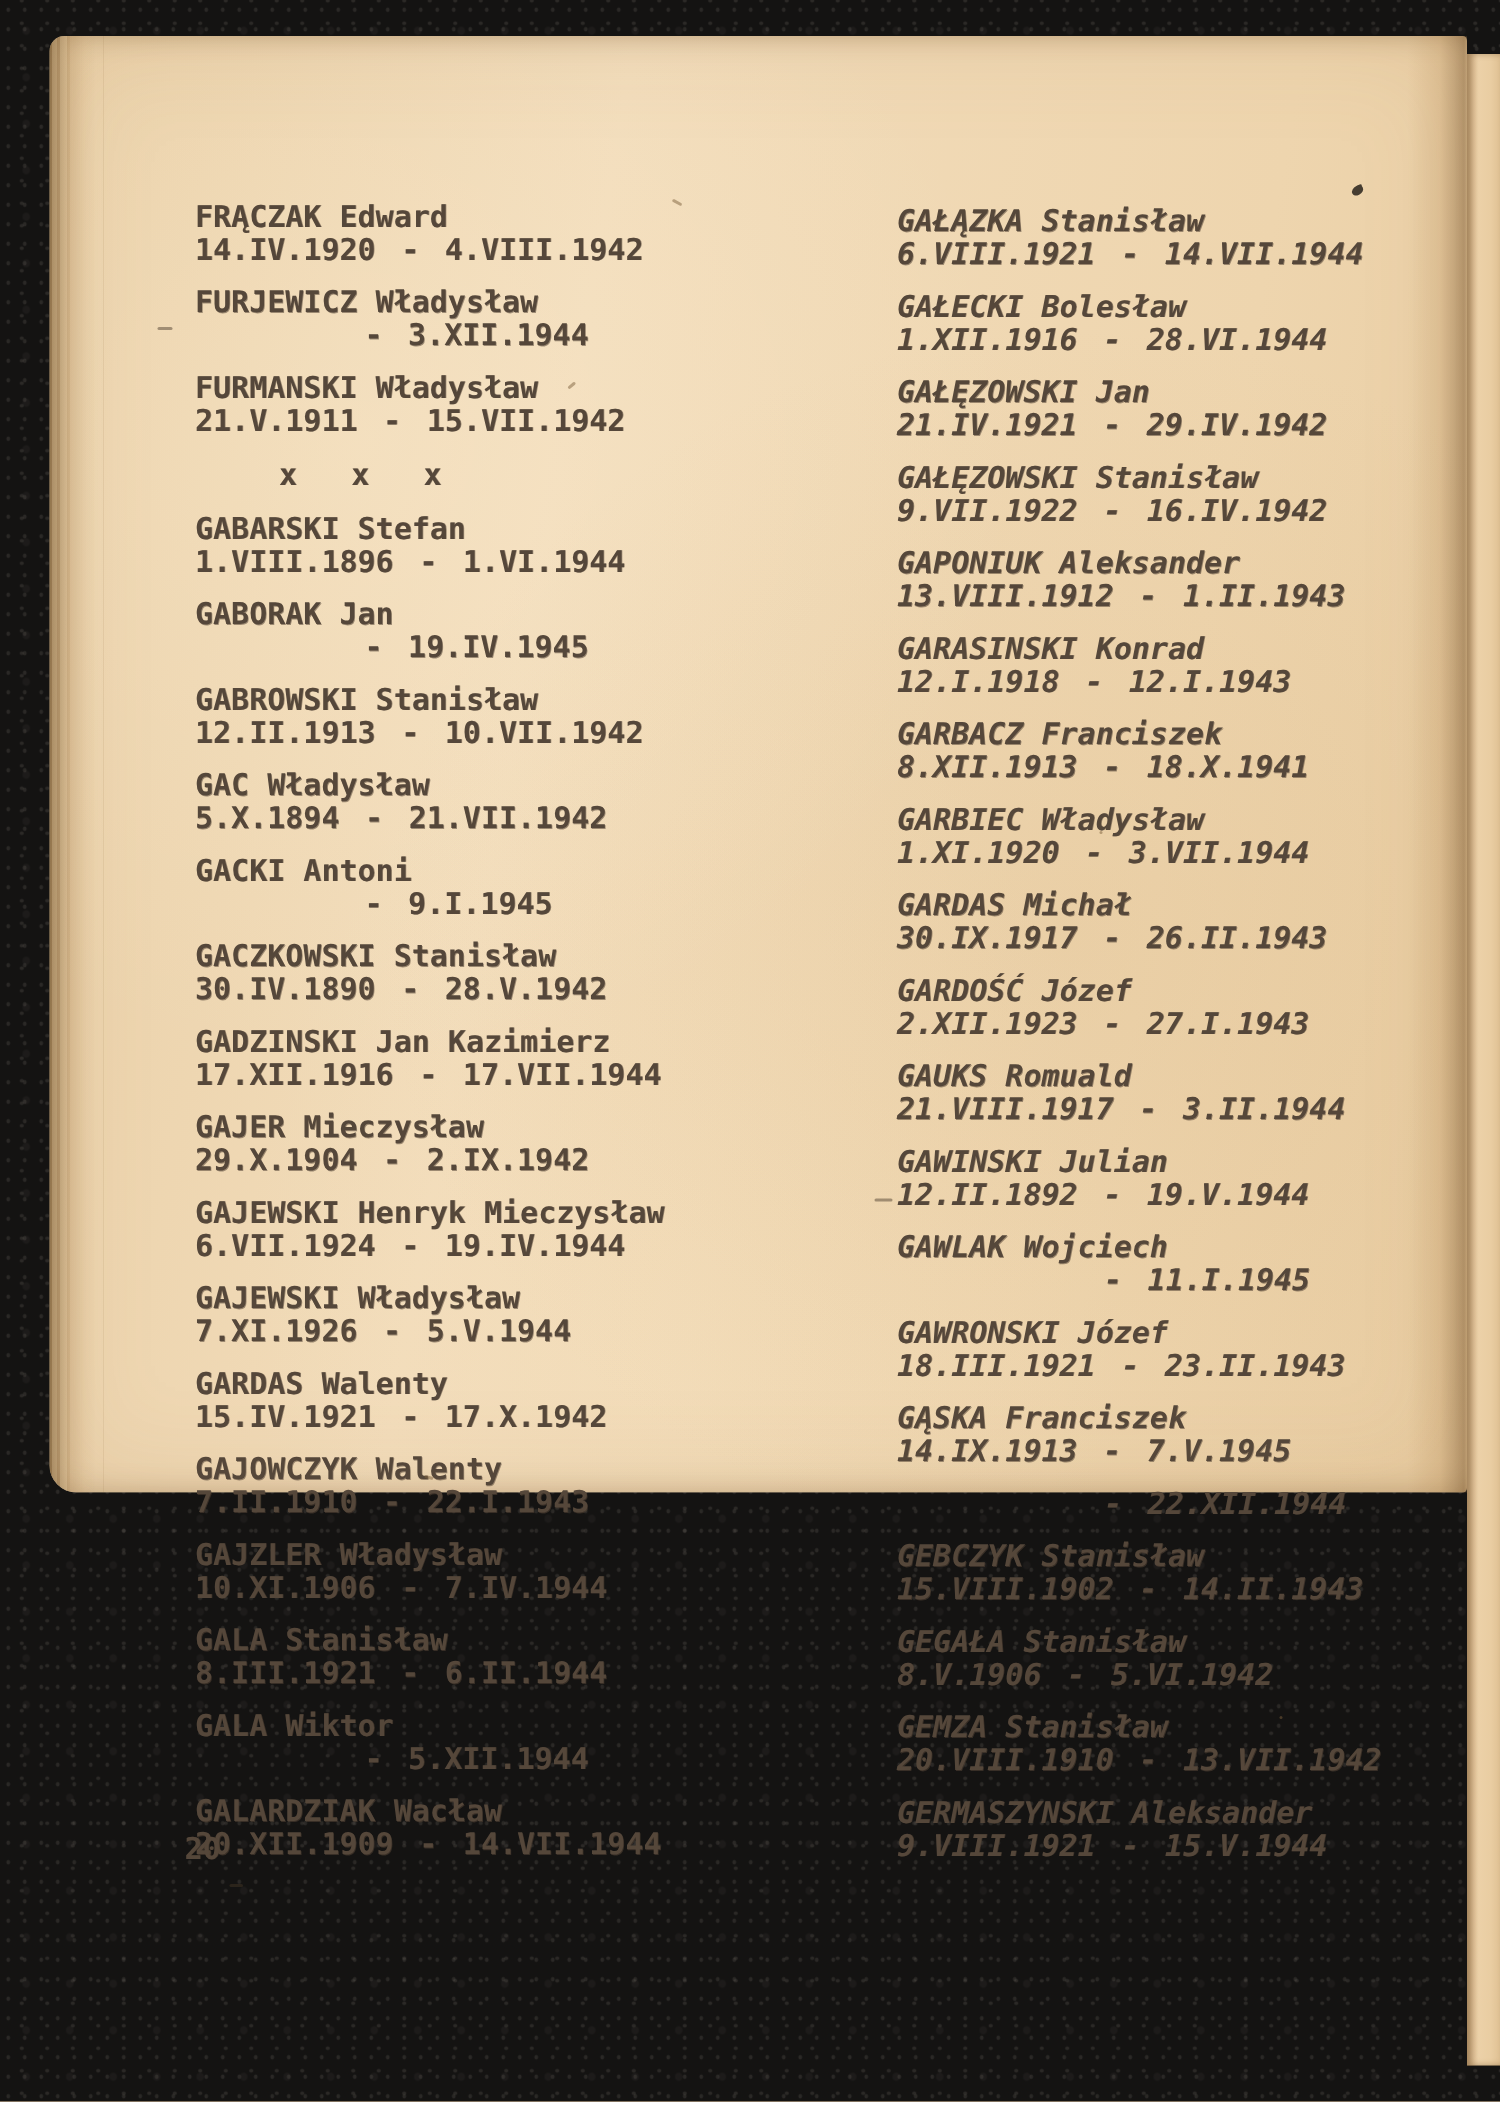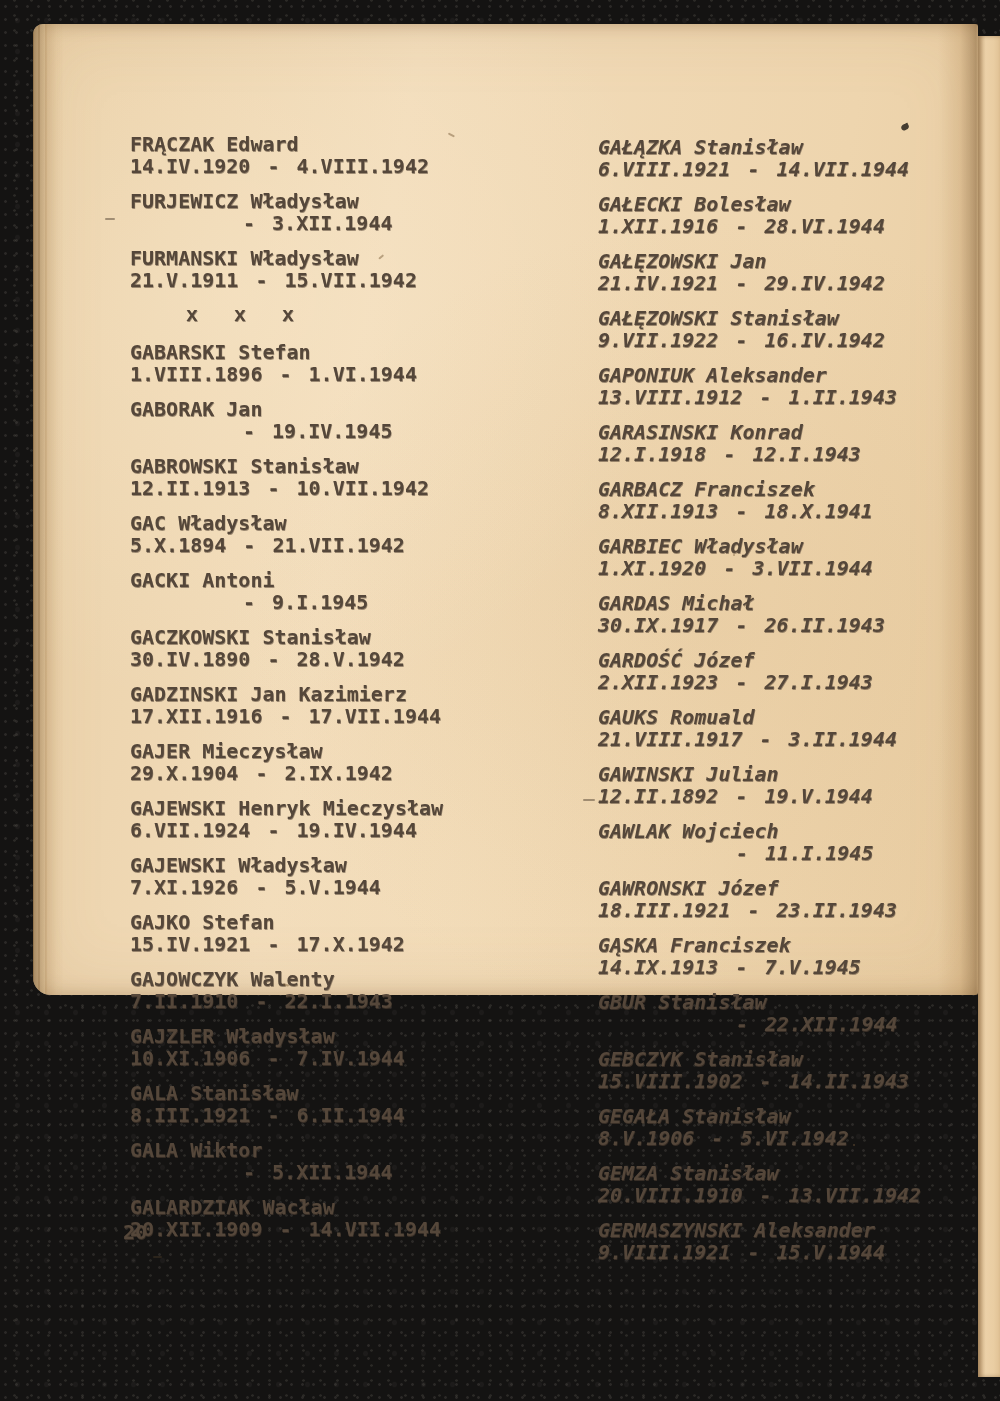--- a/index.html
+++ b/index.html
@@ -63,21 +63,21 @@
   .entry { margin-bottom:13px; }
   .entry-name, .entry-dates, .separator, .page-number {
     font-family:"DejaVu Sans Mono","Liberation Mono",monospace;
     font-weight:700; font-size:20px; line-height:22px;
     color:#55473a; white-space:pre;
     text-shadow:0.5px 0.6px 0.4px rgba(85,70,55,0.55);
   }
   .entry-dates { word-spacing:5px; }
   .indent { padding-left:113px; }
   .col-right .indent { padding-left:138px; }
-  .separator { margin:14px 0 14px 56px;font-family:Liberation Mono, monospace; }
+  .separator { margin:14px 0 14px 56px; }
 
   .page-number { position:absolute; left:90px; top:1197px; }
 
   
   .ink-mark {
     position:absolute; left:868px; top:100px; width:8px; height:6px;
     background:#463d31; border-radius:60% 40% 55% 45%;
     transform:rotate(-25deg);
     box-shadow:2px -2px 0 -2px #463d31;
   }
@@ -144,21 +144,21 @@
       </div>
       <div class="entry">
         <div class="entry-name">GAJEWSKI Henryk Mieczysław</div>
         <div class="entry-dates">6.VII.1924 - 19.IV.1944</div>
       </div>
       <div class="entry">
         <div class="entry-name">GAJEWSKI Władysław</div>
         <div class="entry-dates">7.XI.1926 - 5.V.1944</div>
       </div>
       <div class="entry">
-        <div class="entry-name">GAJKO Stefan</div>
+        <div class="entry-name">GARDAS Walenty</div>
         <div class="entry-dates">15.IV.1921 - 17.X.1942</div>
       </div>
       <div class="entry">
         <div class="entry-name">GAJOWCZYK Walenty</div>
         <div class="entry-dates">7.II.1910 - 22.I.1943</div>
       </div>
       <div class="entry">
         <div class="entry-name">GAJZLER Władysław</div>
         <div class="entry-dates">10.XI.1906 - 7.IV.1944</div>
       </div>
@@ -230,21 +230,20 @@
       </div>
       <div class="entry">
         <div class="entry-name">GAWRONSKI Józef</div>
         <div class="entry-dates">18.III.1921 - 23.II.1943</div>
       </div>
       <div class="entry">
         <div class="entry-name">GĄSKA Franciszek</div>
         <div class="entry-dates">14.IX.1913 - 7.V.1945</div>
       </div>
       <div class="entry">
-        <div class="entry-name">GBUR Stanisław</div>
         <div class="entry-dates indent">- 22.XII.1944</div>
       </div>
       <div class="entry">
         <div class="entry-name">GEBCZYK Stanisław</div>
         <div class="entry-dates">15.VIII.1902 - 14.II.1943</div>
       </div>
       <div class="entry">
         <div class="entry-name">GEGAŁA Stanisław</div>
         <div class="entry-dates">8.V.1906 - 5.VI.1942</div>
       </div>

